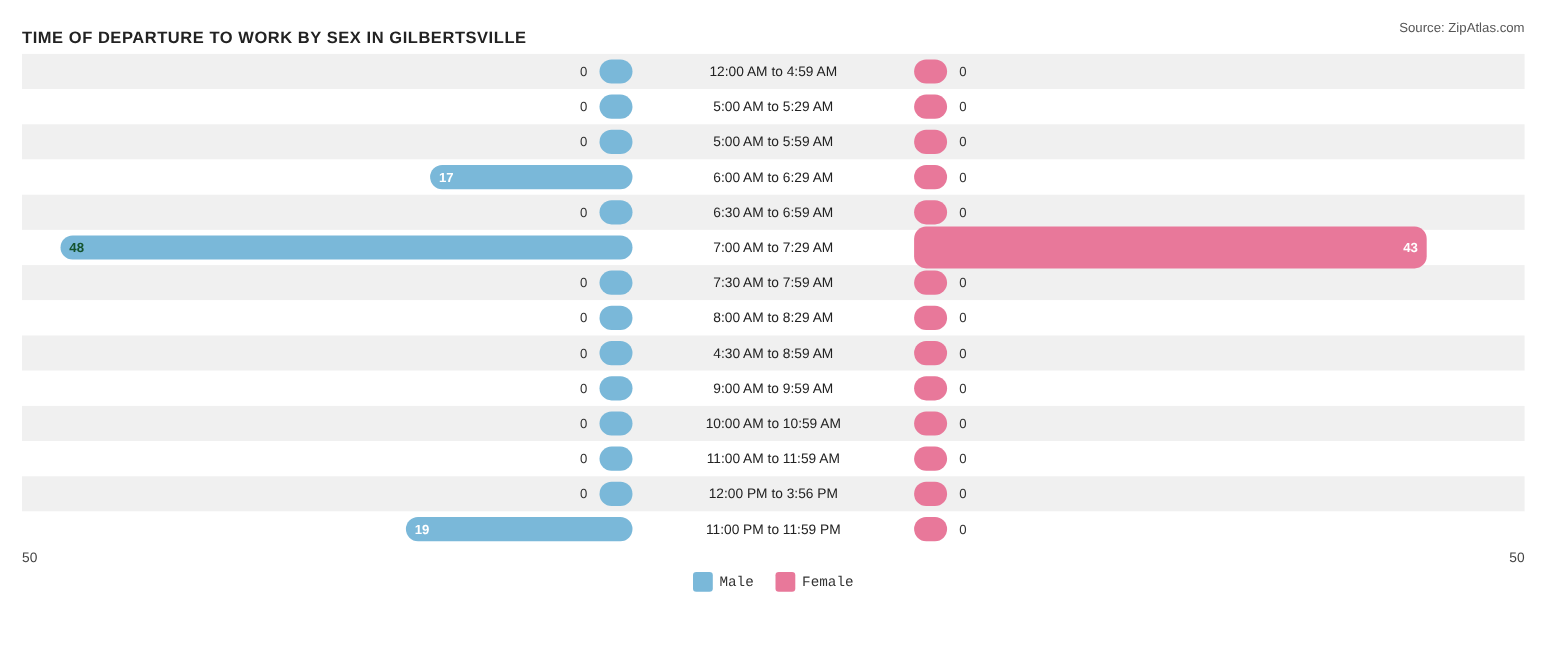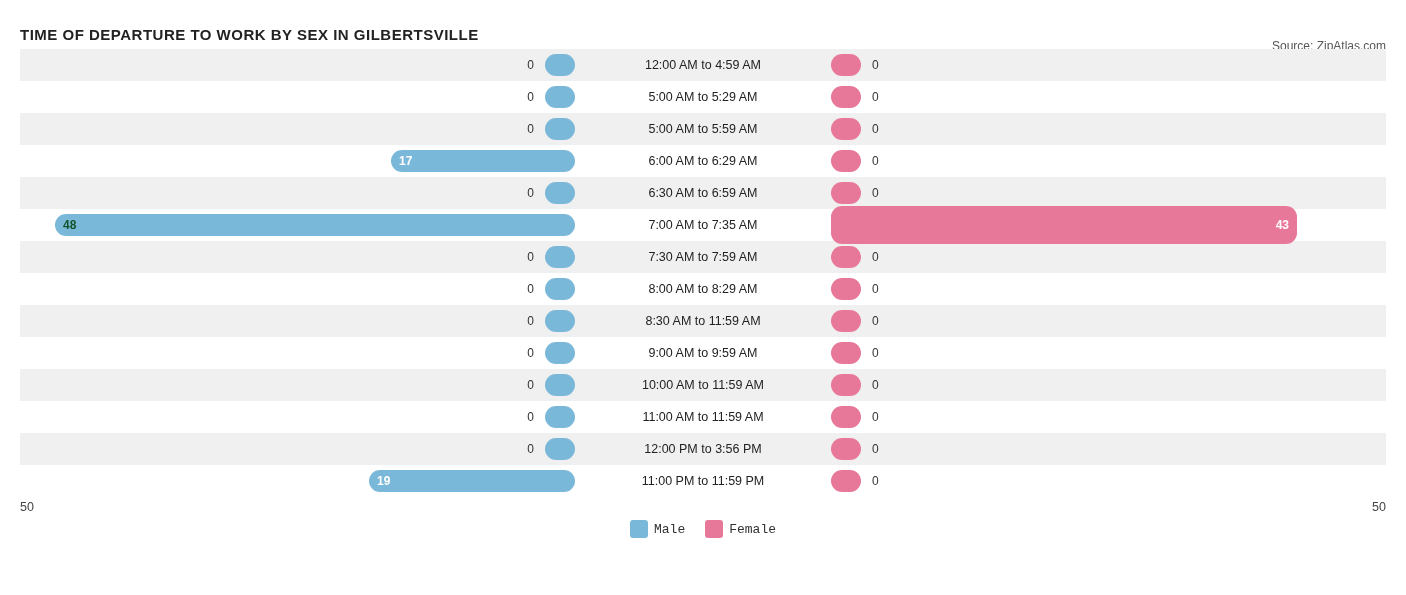--- a/index.html
+++ b/index.html
@@ -23,21 +23,20 @@
       text-transform: uppercase;
       letter-spacing: 0.5px;
       margin-bottom: 6px;
     }
     .source {
       position: absolute;
       top: 18px;
       right: 20px;
       font-size: 12px;
       color: #555;
-      margin-top: 21px;
     }
     .legend {
       display: flex;
       justify-content: center;
       align-items: center;
       gap: 20px;
       margin-top: 4px;
       font-size: 13px;
       color: #333;
     }
@@ -202,21 +201,21 @@
         </div>
       </div>
       <div class="full-row" style="background: rgb(255, 255, 255);">
         <div class="male-side">
           <div style="display: flex; align-items: center; justify-content: flex-end;">
             <div style="width: 520px; height: 22px; border-radius: 11px; background: rgb(122, 184, 217); display: flex; align-items: center; justify-content: flex-start;">
               <span style="color: #14532d; font-weight: bold; font-size: 12px; padding-left: 8px;">48</span>
             </div>
           </div>
         </div>
-        <div class="center-label">7:00 AM to 7:35 AM</div>
+        <div class="center-label">7:00 AM to 7:29 AM</div>
         <div class="female-side">
           <div style="display: flex; align-items: center;">
             <div style="width: 466px; height: 38px; border-radius: 11px; background: rgb(232, 120, 154); display: flex; align-items: center; justify-content: flex-end;">
               <span style="color: rgb(255, 255, 255); font-weight: bold; font-size: 12px; padding-right: 8px;">43</span>
             </div>
           </div>
         </div>
       </div>
       <div class="full-row" style="background: rgb(240, 240, 240);">
         <div class="male-side">
@@ -248,21 +247,21 @@
           </div>
         </div>
       </div>
       <div class="full-row" style="background: rgb(240, 240, 240);">
         <div class="male-side">
           <div style="display: flex; align-items: center; justify-content: flex-end;">
             <span class="val-outside-left">0</span>
             <div style="width: 30px; height: 22px; border-radius: 11px; background: rgb(122, 184, 217); margin-left: 5px;"></div>
           </div>
         </div>
-        <div class="center-label">8:30 AM to 11:59 AM</div>
+        <div class="center-label">4:30 AM to 8:59 AM</div>
         <div class="female-side">
           <div style="display: flex; align-items: center;">
             <div style="width: 30px; height: 22px; border-radius: 11px; background: rgb(232, 120, 154); margin-right: 5px;"></div>
             <span class="val-outside-right">0</span>
           </div>
         </div>
       </div>
       <div class="full-row" style="background: rgb(255, 255, 255);">
         <div class="male-side">
           <div style="display: flex; align-items: center; justify-content: flex-end;">
@@ -278,21 +277,21 @@
           </div>
         </div>
       </div>
       <div class="full-row" style="background: rgb(240, 240, 240);">
         <div class="male-side">
           <div style="display: flex; align-items: center; justify-content: flex-end;">
             <span class="val-outside-left">0</span>
             <div style="width: 30px; height: 22px; border-radius: 11px; background: rgb(122, 184, 217); margin-left: 5px;"></div>
           </div>
         </div>
-        <div class="center-label">10:00 AM to 11:59 AM</div>
+        <div class="center-label">10:00 AM to 10:59 AM</div>
         <div class="female-side">
           <div style="display: flex; align-items: center;">
             <div style="width: 30px; height: 22px; border-radius: 11px; background: rgb(232, 120, 154); margin-right: 5px;"></div>
             <span class="val-outside-right">0</span>
           </div>
         </div>
       </div>
       <div class="full-row" style="background: rgb(255, 255, 255);">
         <div class="male-side">
           <div style="display: flex; align-items: center; justify-content: flex-end;">

